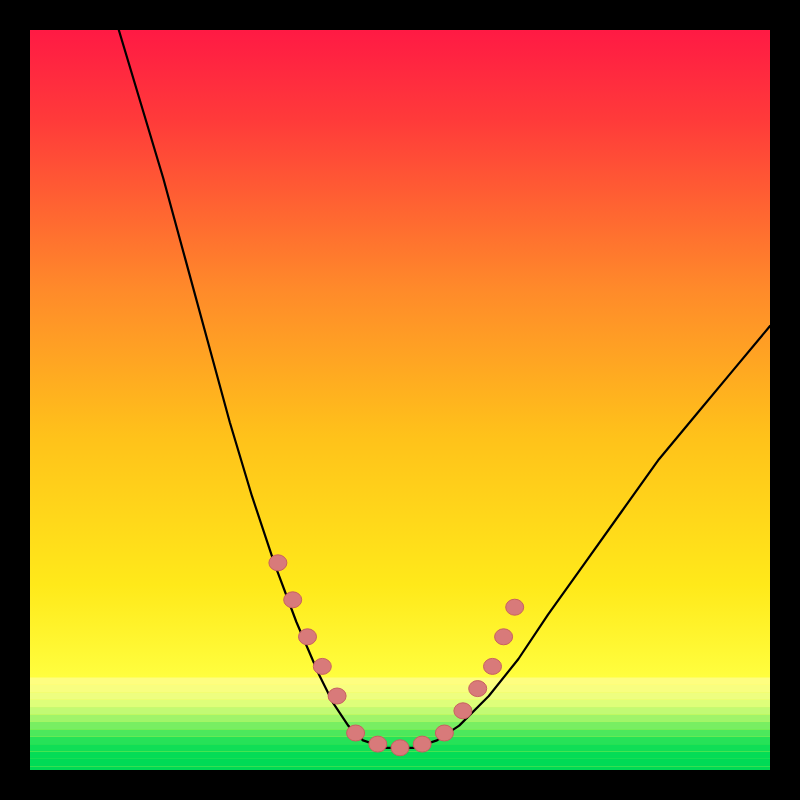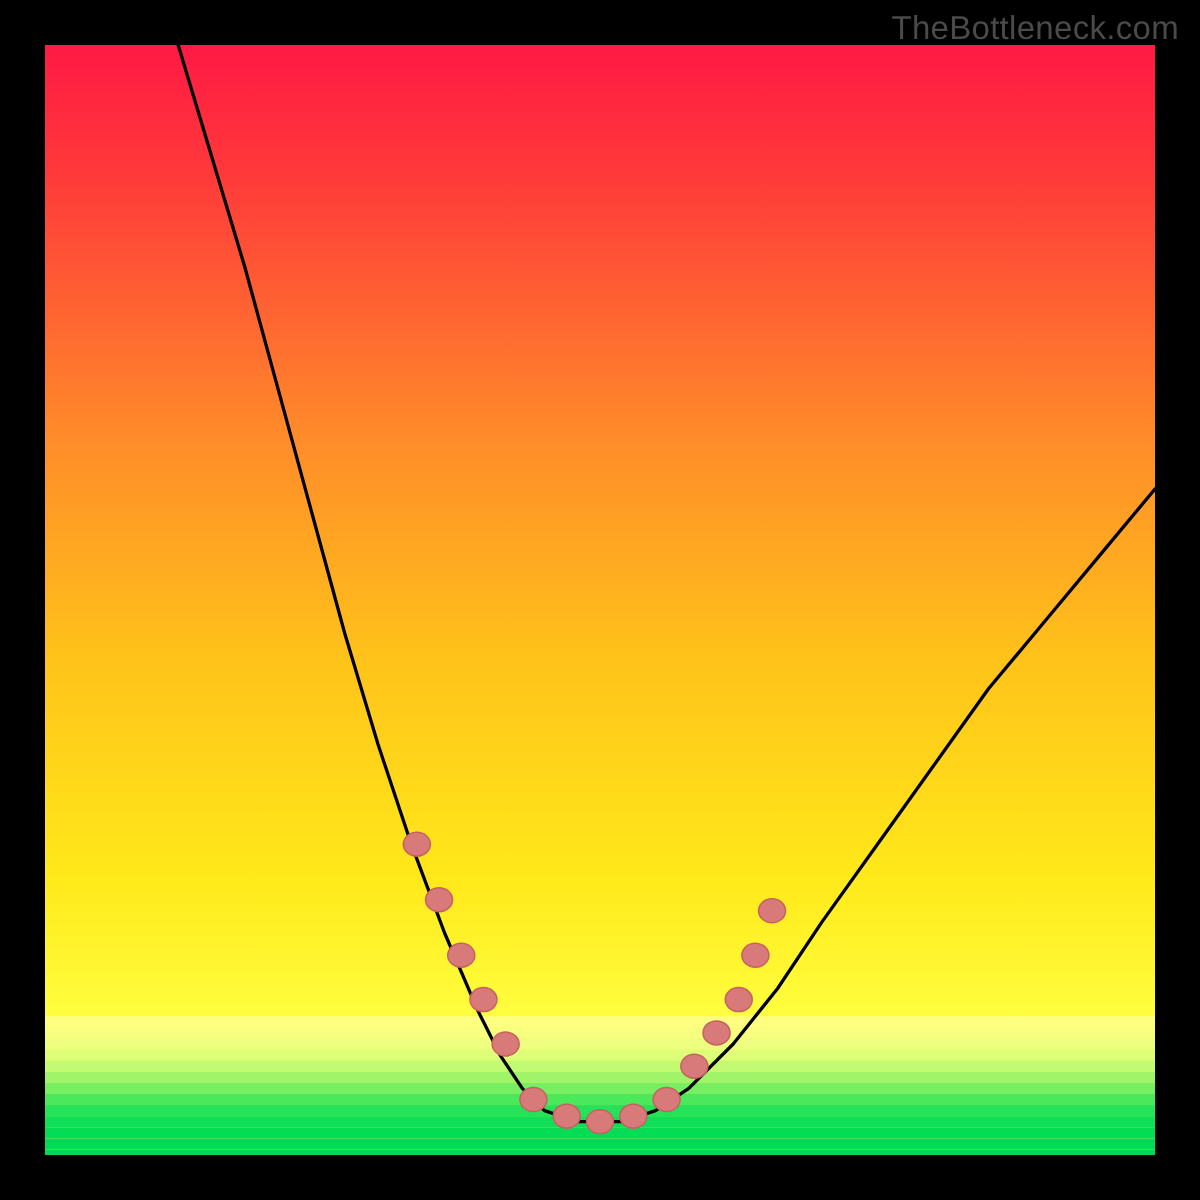--- a/index.html
+++ b/index.html
@@ -39,21 +39,20 @@
   .plot svg {
     display: block;
     width: 740px;
     height: 740px;
   }
 </style>
 </head>
 <body>
 
 <div class="frame">
-  <div class="watermark">TheBottleneck.com</div>
   <div class="plot">
     <svg id="plot-svg" viewBox="0 0 740 740" preserveAspectRatio="none">
         <defs>
           <linearGradient id="bg-grad" x1="0" y1="0" x2="0" y2="1">
             <stop offset="0%" stop-color="#ff1a44"></stop>
             <stop offset="12%" stop-color="#ff3a3a"></stop>
             <stop offset="35%" stop-color="#ff8a2a"></stop>
             <stop offset="55%" stop-color="#ffc21a"></stop>
             <stop offset="75%" stop-color="#ffe91a"></stop>
             <stop offset="88%" stop-color="#ffff40"></stop>

